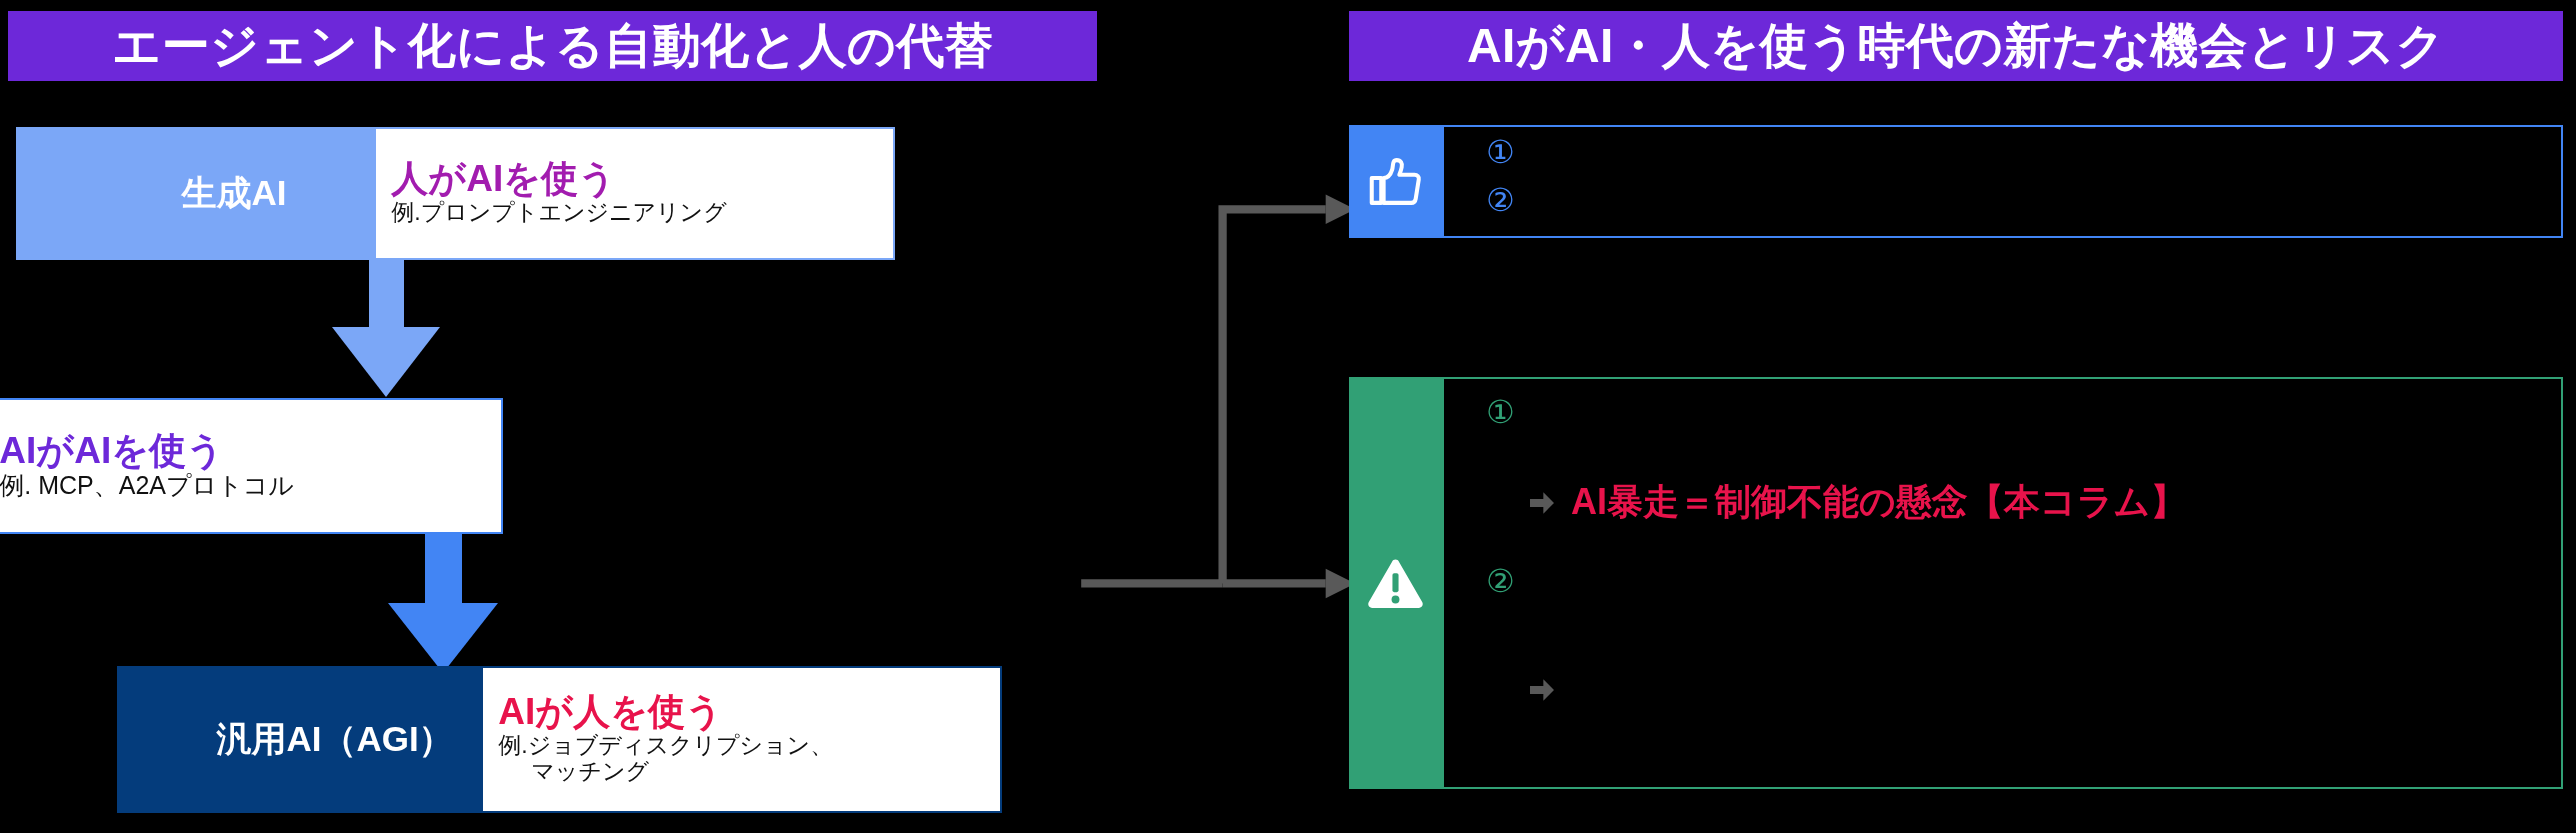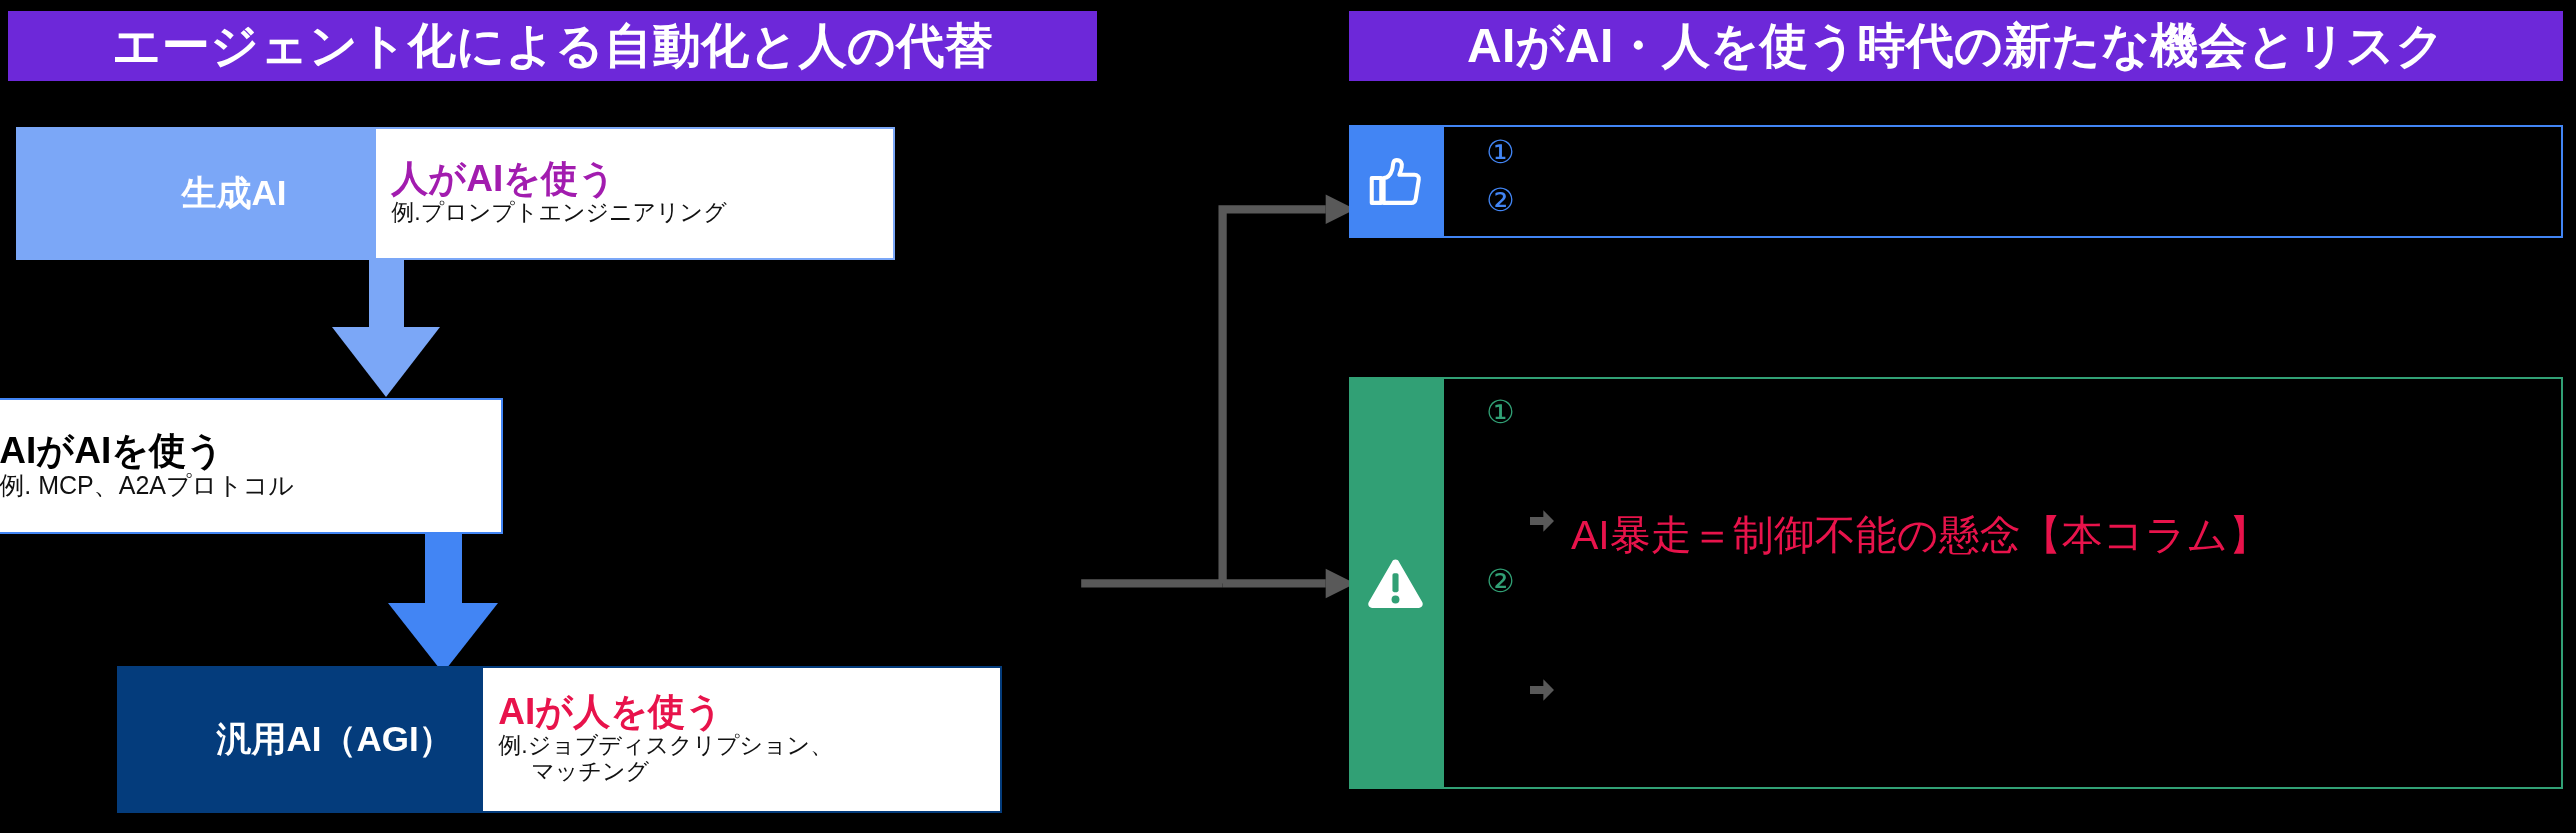--- a/index.html
+++ b/index.html
@@ -57,21 +57,21 @@
   #row1 { left: 16px; top: 127px; width: 957px; height: 133px; }
   #stage-1 { width: 436px; background: #7BA7F7; font-size: 35px; border: 1.8px solid #7BA7F7; }
   #card-1 { width: 521px; border: 2.9px solid #7BA7F7; margin-left: -78px; position: relative; z-index: 3; }
   #card-1 .detail-title { font-size: 37px; color: #a21caf; }
   #card-1 .detail-sub   { font-size: 23px; }
 
   
   #row2 { left: 59px; top: 398px; width: 957px; height: 136px; }
   #stage-2 { width: 436px; background: #4285F4; font-size: 35px; border: 1.8px solid #4285F4; }
   #card-2 { width: 521px; border: 2.9px solid #4285F4; margin-left: -77px; position: relative; z-index: 3; }
-  #card-2 .detail-title { font-size: 37px; color: #000000; }
+  #card-2 .detail-title { font-size: 37px; color: #6d28d9; }
   #card-2 .detail-sub   { font-size: 25px; }
 
   
   #row3 { left: 117px; top: 666px; width: 957px; height: 147px; }
   #stage-3 { width: 436px; background: #043C7C; font-size: 35px; border: 1.8px solid #043C7C; }
   #card-3 { width: 521px; border: 2.9px solid #043C7C; margin-left: -72px; position: relative; z-index: 3; }
   #card-3 .detail-title { font-size: 37px; color: #E8134B; }
   #card-3 .detail-sub   { font-size: 23px; }
 
   
@@ -130,24 +130,23 @@
   .risk-callout {
     position: absolute;
     left: 82px;
     top: 99px;
     display: flex;
     align-items: center;
     gap: 13px;
   }
   .risk-callout-text {
     color: #E8134B;
-    font-weight: normal;
-    font-size: 41px;
+    font-weight: bold;
+    font-size: 36px;
     white-space: nowrap;
-    margin-top: 30px;
   }
   .risk-callout-2 {
     position: absolute;
     left: 82px;
     top: 295px;
     display: flex;
     align-items: center;
     gap: 13px;
   }
   .block-arrow { flex: none; }

